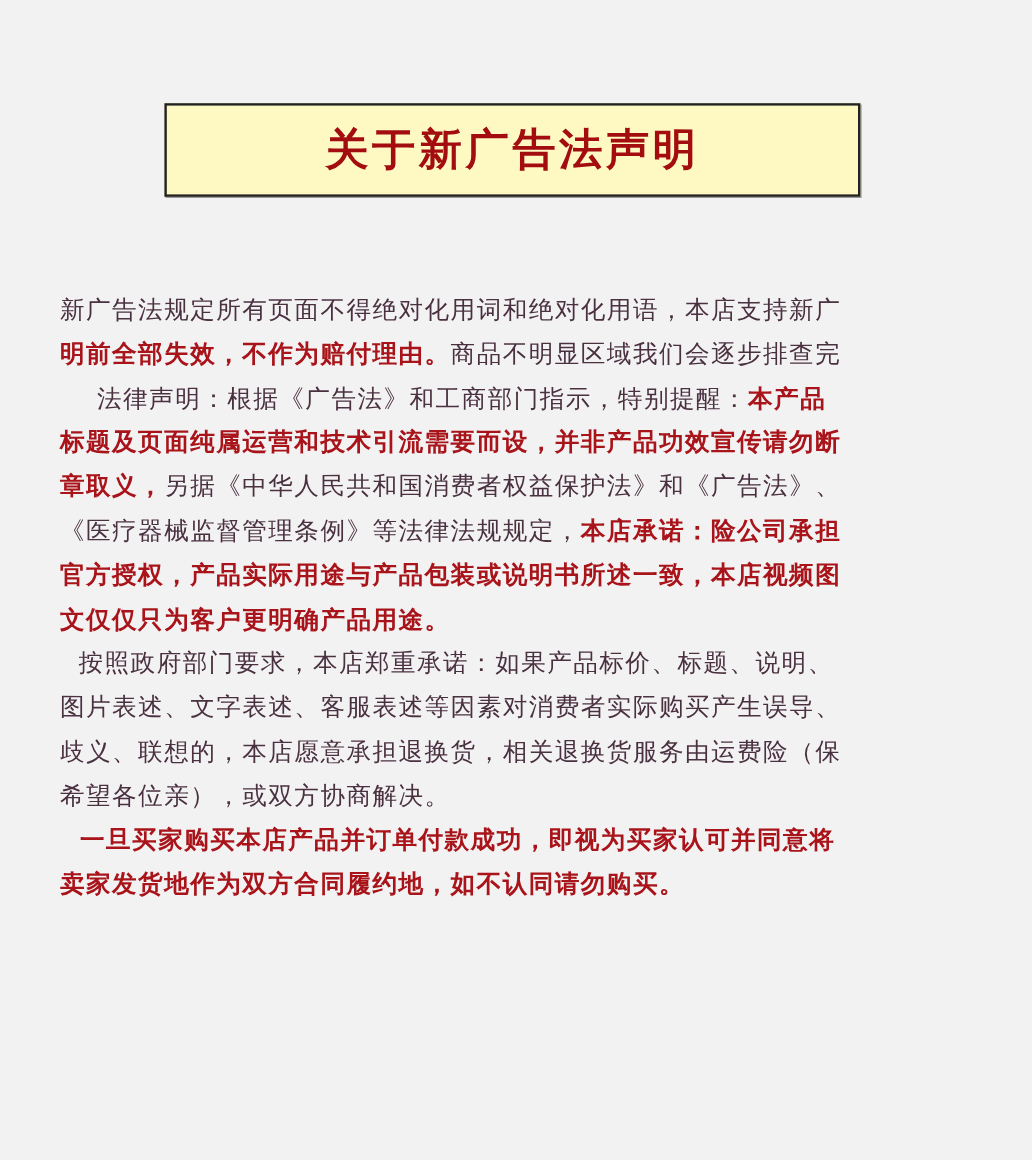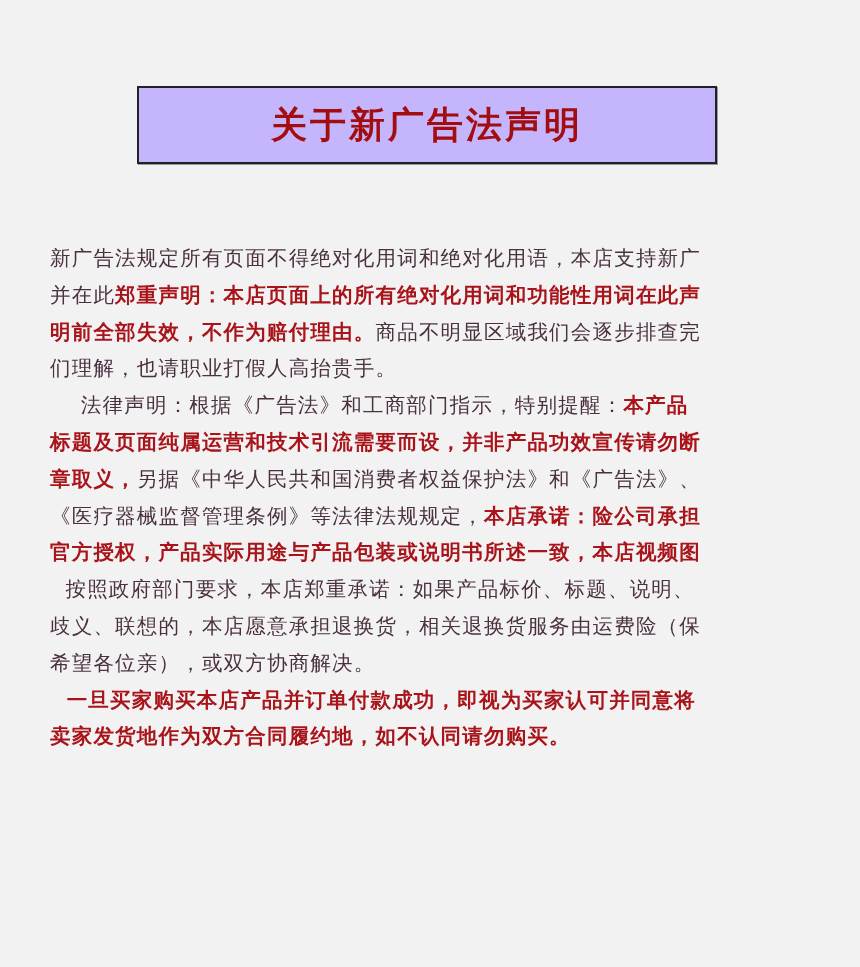--- a/index.html
+++ b/index.html
@@ -5,21 +5,21 @@
   html, body { margin: 0; padding: 0; }
   body {
     width: 860px; height: 967px; overflow: hidden;
     background: #f3f2f3;
     font-family: "DejaVu Sans", "Liberation Sans", sans-serif;
   }
   .page { position: relative; width: 860px; height: 967px; }
   .title-box {
     position: absolute; left: 137px; top: 86px;
     width: 576px; height: 74px;
-    border: 2px solid #222; background: #c4b5fd;
+    border: 2px solid #222; background: #fef9c3;
     box-shadow: 1px 1px 0 #999;
     display: flex; align-items: center; justify-content: center; text-align: center;
   }
   .title {
     color: #a30d10; font-size: 36px; font-weight: bold;
     letter-spacing: 3px;
   }
   .body {
     position: absolute; left: 50px; top: 240px; width: 770px;
   }
@@ -33,27 +33,27 @@
 </style>
 </head>
 <body>
 
 <div class="page">
   <div class="title-box">
     <span class="title">关于新广告法声明</span>
   </div>
   <div class="body" id="body">
       <div class="line"><span class="seg-normal">新广告法规定所有页面不得绝对化用词和绝对化用语，本店支持新广</span></div>
-      <div class="line"><span class="seg-normal">并在此</span><span class="seg-red">郑重声明：本店页面上的所有绝对化用词和功能性用词在此声</span></div>
       <div class="line"><span class="seg-red">明前全部失效，不作为赔付理由。</span><span class="seg-normal">商品不明显区域我们会逐步排查完</span></div>
-      <div class="line"><span class="seg-normal">们理解，也请职业打假人高抬贵手。</span></div>
       <div class="line"><span class="seg-normal">&nbsp;&nbsp;&nbsp;&nbsp;法律声明：根据《广告法》和工商部门指示，特别提醒：</span><span class="seg-red">本产品</span></div>
       <div class="line"><span class="seg-red">标题及页面纯属运营和技术引流需要而设，并非产品功效宣传请勿断</span></div>
       <div class="line"><span class="seg-red">章取义，</span><span class="seg-normal">另据《中华人民共和国消费者权益保护法》和《广告法》、</span></div>
       <div class="line"><span class="seg-normal">《医疗器械监督管理条例》等法律法规规定，</span><span class="seg-red">本店承诺：险公司承担</span></div>
       <div class="line"><span class="seg-red">官方授权，产品实际用途与产品包装或说明书所述一致，本店视频图</span></div>
+      <div class="line"><span class="seg-red">文仅仅只为客户更明确产品用途。</span></div>
       <div class="line"><span class="seg-normal">&nbsp;&nbsp;按照政府部门要求，本店郑重承诺：如果产品标价、标题、说明、</span></div>
+      <div class="line"><span class="seg-normal">图片表述、文字表述、客服表述等因素对消费者实际购买产生误导、</span></div>
       <div class="line"><span class="seg-normal">歧义、联想的，本店愿意承担退换货，相关退换货服务由运费险（保</span></div>
       <div class="line"><span class="seg-normal">希望各位亲），或双方协商解决。</span></div>
       <div class="line"><span class="seg-red">&nbsp;&nbsp;一旦买家购买本店产品并订单付款成功，即视为买家认可并同意将</span></div>
       <div class="line"><span class="seg-red">卖家发货地作为双方合同履约地，如不认同请勿购买。</span></div>
     </div>
 </div>
 
 </body></html>

